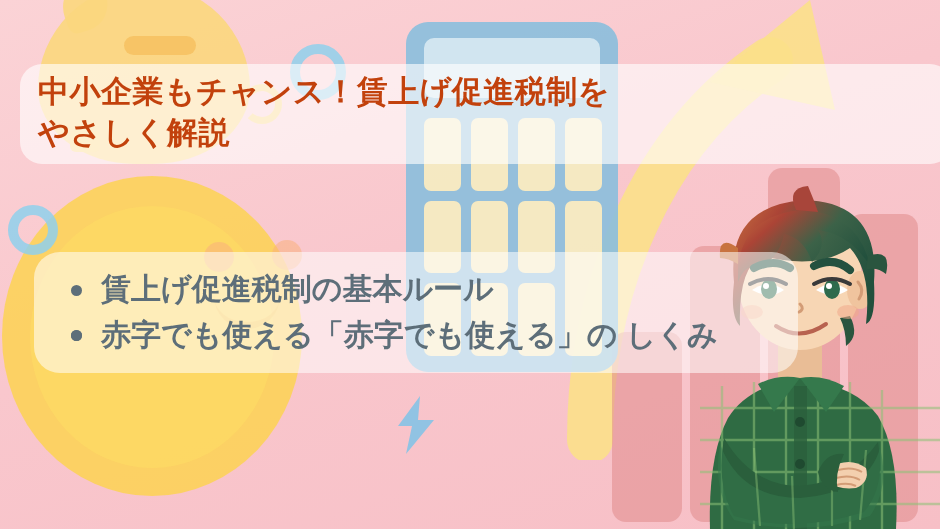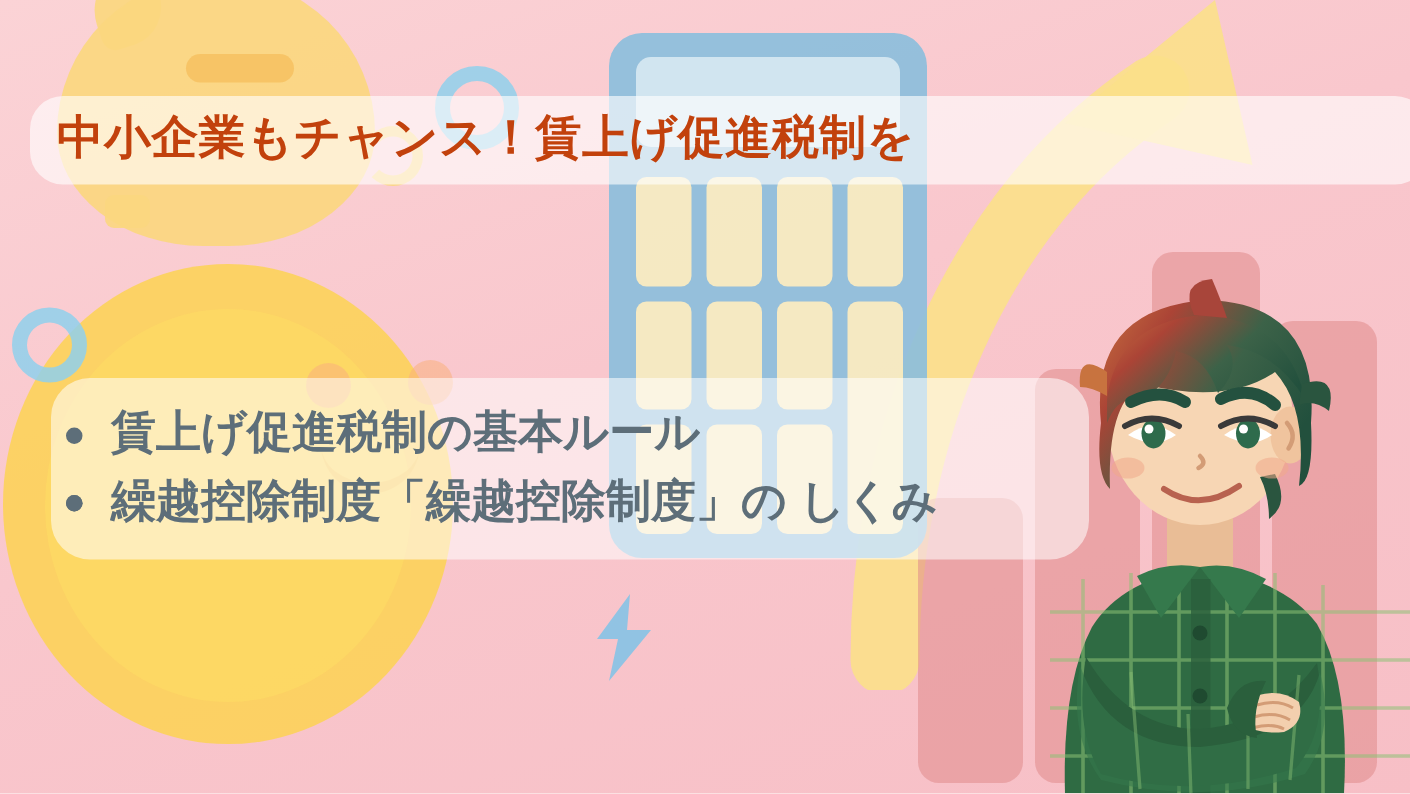--- a/index.html
+++ b/index.html
@@ -87,24 +87,24 @@
     font-size:31px;
     font-weight:700;
     line-height:1.32;
     letter-spacing:.5px;
     white-space:nowrap;
   }
   .title-line.l1{width:896px;}
   .title-line.l2{width:300px;}
 
   .bullet-band{
-    position:absolute;left:34px;top:252px;width:692px;
+    position:absolute;left:34px;top:252px;width:764px;
     background:rgba(255,255,255,.55);
     border-radius:26px;
-    padding:14px 22px 16px 6px;
+    padding:14px 22px 16px 33px;
     box-sizing:border-box;
   }
   .bullet-list{margin:0;padding:0;list-style:none;}
   .bullet-item{
     position:relative;
     color:#5d6e79;
     font-size:30px;
     font-weight:600;
     line-height:1.52;
     padding-left:34px;
@@ -265,31 +265,32 @@
         <path d="M136 292 q14 -4 24 2" stroke="#d39c76" stroke-width="2" fill="none"></path>
         <path d="M136 299 q12 -3 20 1" stroke="#d39c76" stroke-width="2" fill="none"></path>
 
         <path d="M118 286 Q126 266 144 268 Q134 288 138 306 Q122 304 118 286 Z" fill="#2a5f3c"></path>
       </g>
     </svg>
   </div>
 
   <div class="title-band">
     <div class="title-line l1">中小企業もチャンス！賃上げ促進税制を</div>
+    <div class="title-line l2">やさしく解説</div>
   </div>
 
   <div class="bullet-band">
     <ul class="bullet-list">
       <li class="bullet-item">
         <span class="bullet-dot"></span>
         <span>賃上げ促進税制の基本ルール</span>
       </li>
       <li class="bullet-item">
         <span class="bullet-dot"></span>
       </li>
       <li class="bullet-item">
         <span class="bullet-dot"></span>
-        <span>繰越控除制度「繰越控除制度」の しくみ</span>
+        <span>赤字でも使える「赤字でも使える」の しくみ</span>
       </li>
     </ul>
   </div>
 
 </div>
 
 </body></html>

